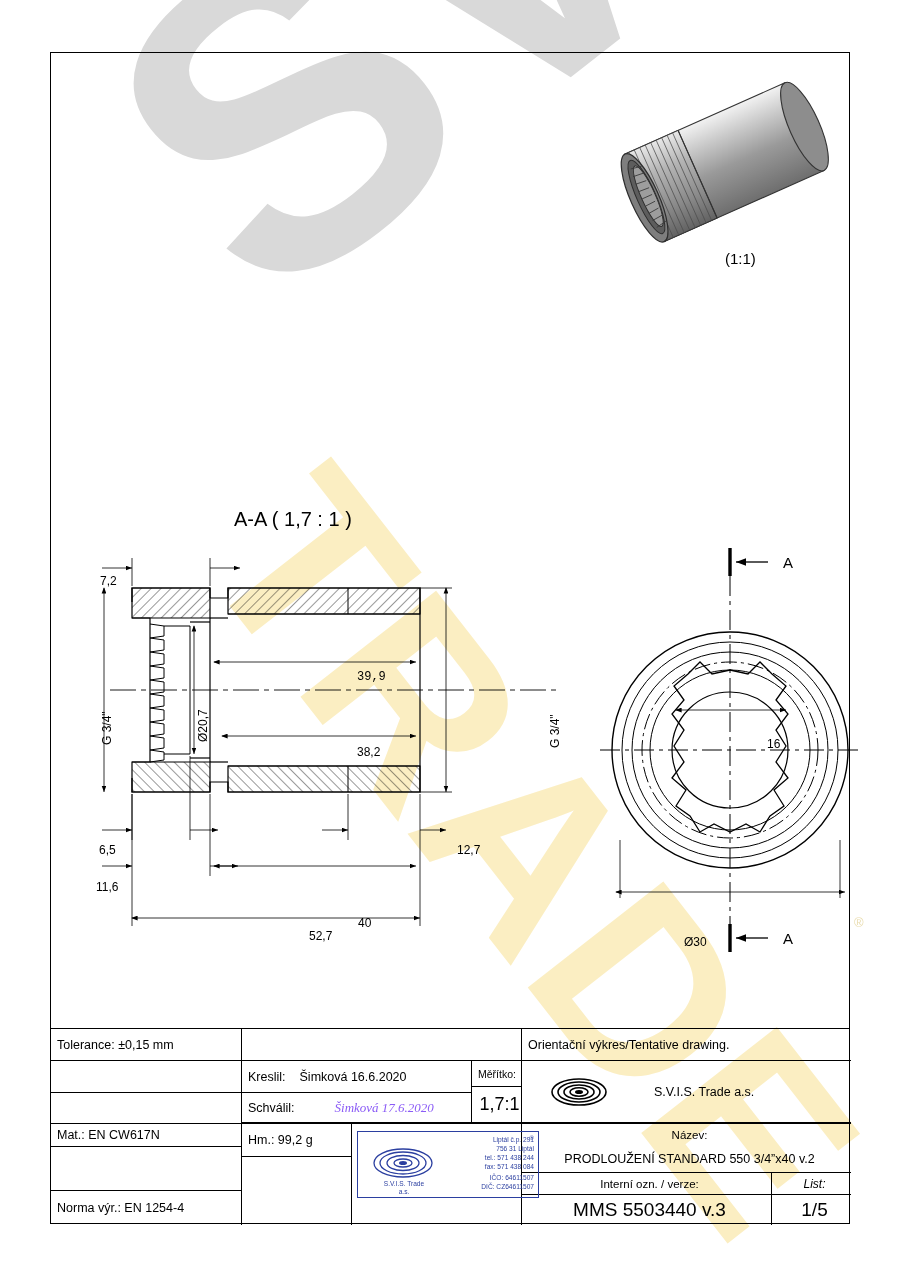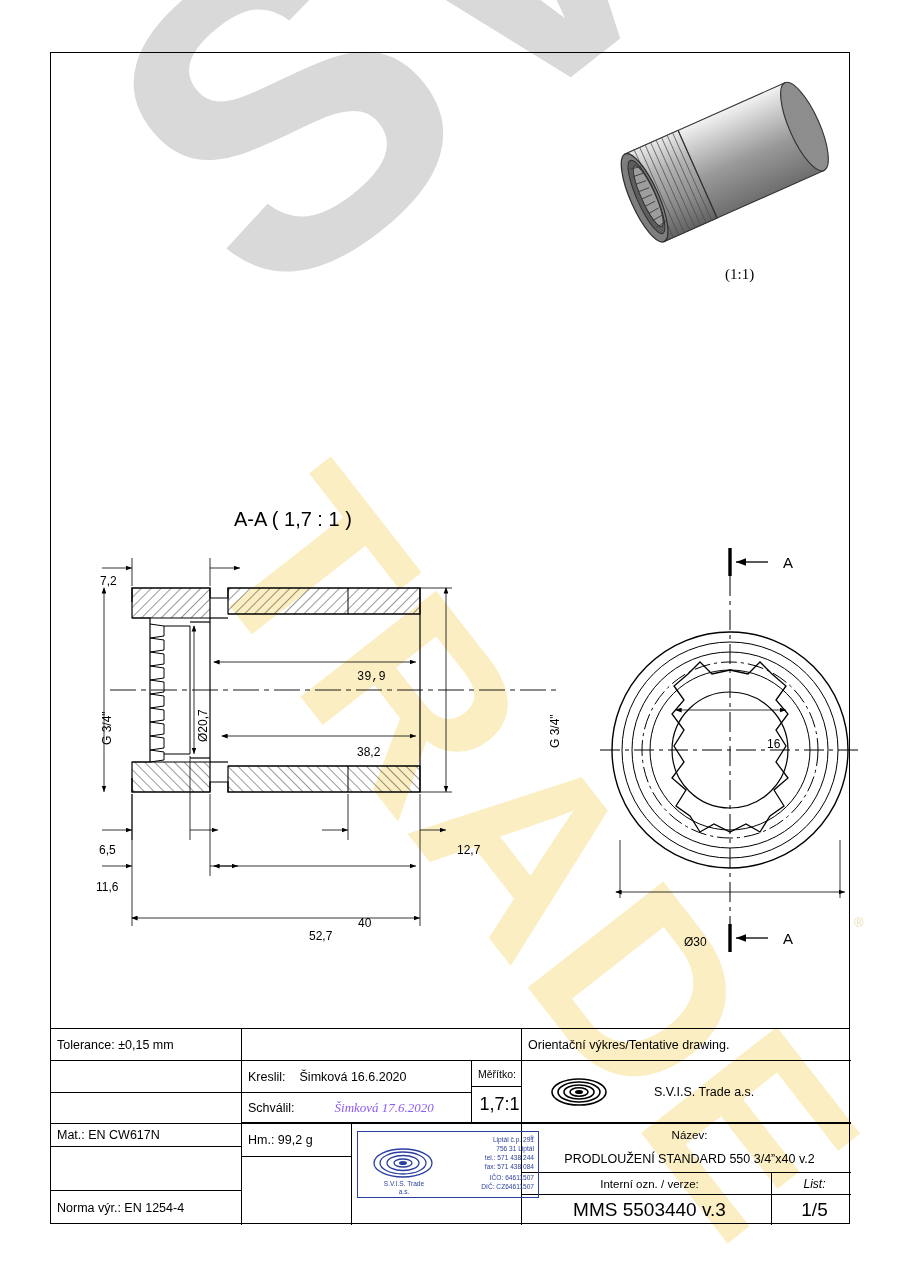--- a/index.html
+++ b/index.html
@@ -195,21 +195,21 @@
           <path d="M59.2 92 L70.2 92.6"></path>
             <path d="M59.2 100 L70.2 100"></path>
             <path d="M59.2 108 L70.2 107.4"></path>
           <path d="M59.5 116 L70.5 115"></path>
             <path d="M60 124 L71 123"></path>
             <path d="M61 132 L72 130"></path>
         </g>
       </g>
     </svg>
   </div>
-  <div class="t mid" style="left:725px;top:266px;font-family:Liberation Serif, serif;">(1:1)</div>
+  <div class="t mid" style="left:725px;top:250px;">(1:1)</div>
 
   <div class="t" style="left:234px;top:508px;font-size:20px;">A-A ( 1,7 : 1 )</div>
 
   <div style="position:absolute;left:90px;top:540px;">
     <svg width="480" height="430" viewBox="0 0 480 430">
       <defs>
         <pattern id="hatchA" width="7" height="7" patternTransform="rotate(45)" patternUnits="userSpaceOnUse">
           <line x1="0" y1="0" x2="0" y2="7" stroke="#000" stroke-width="0.8"></line>
         </pattern>
         <pattern id="hatchB" width="7" height="7" patternTransform="rotate(-45)" patternUnits="userSpaceOnUse">

